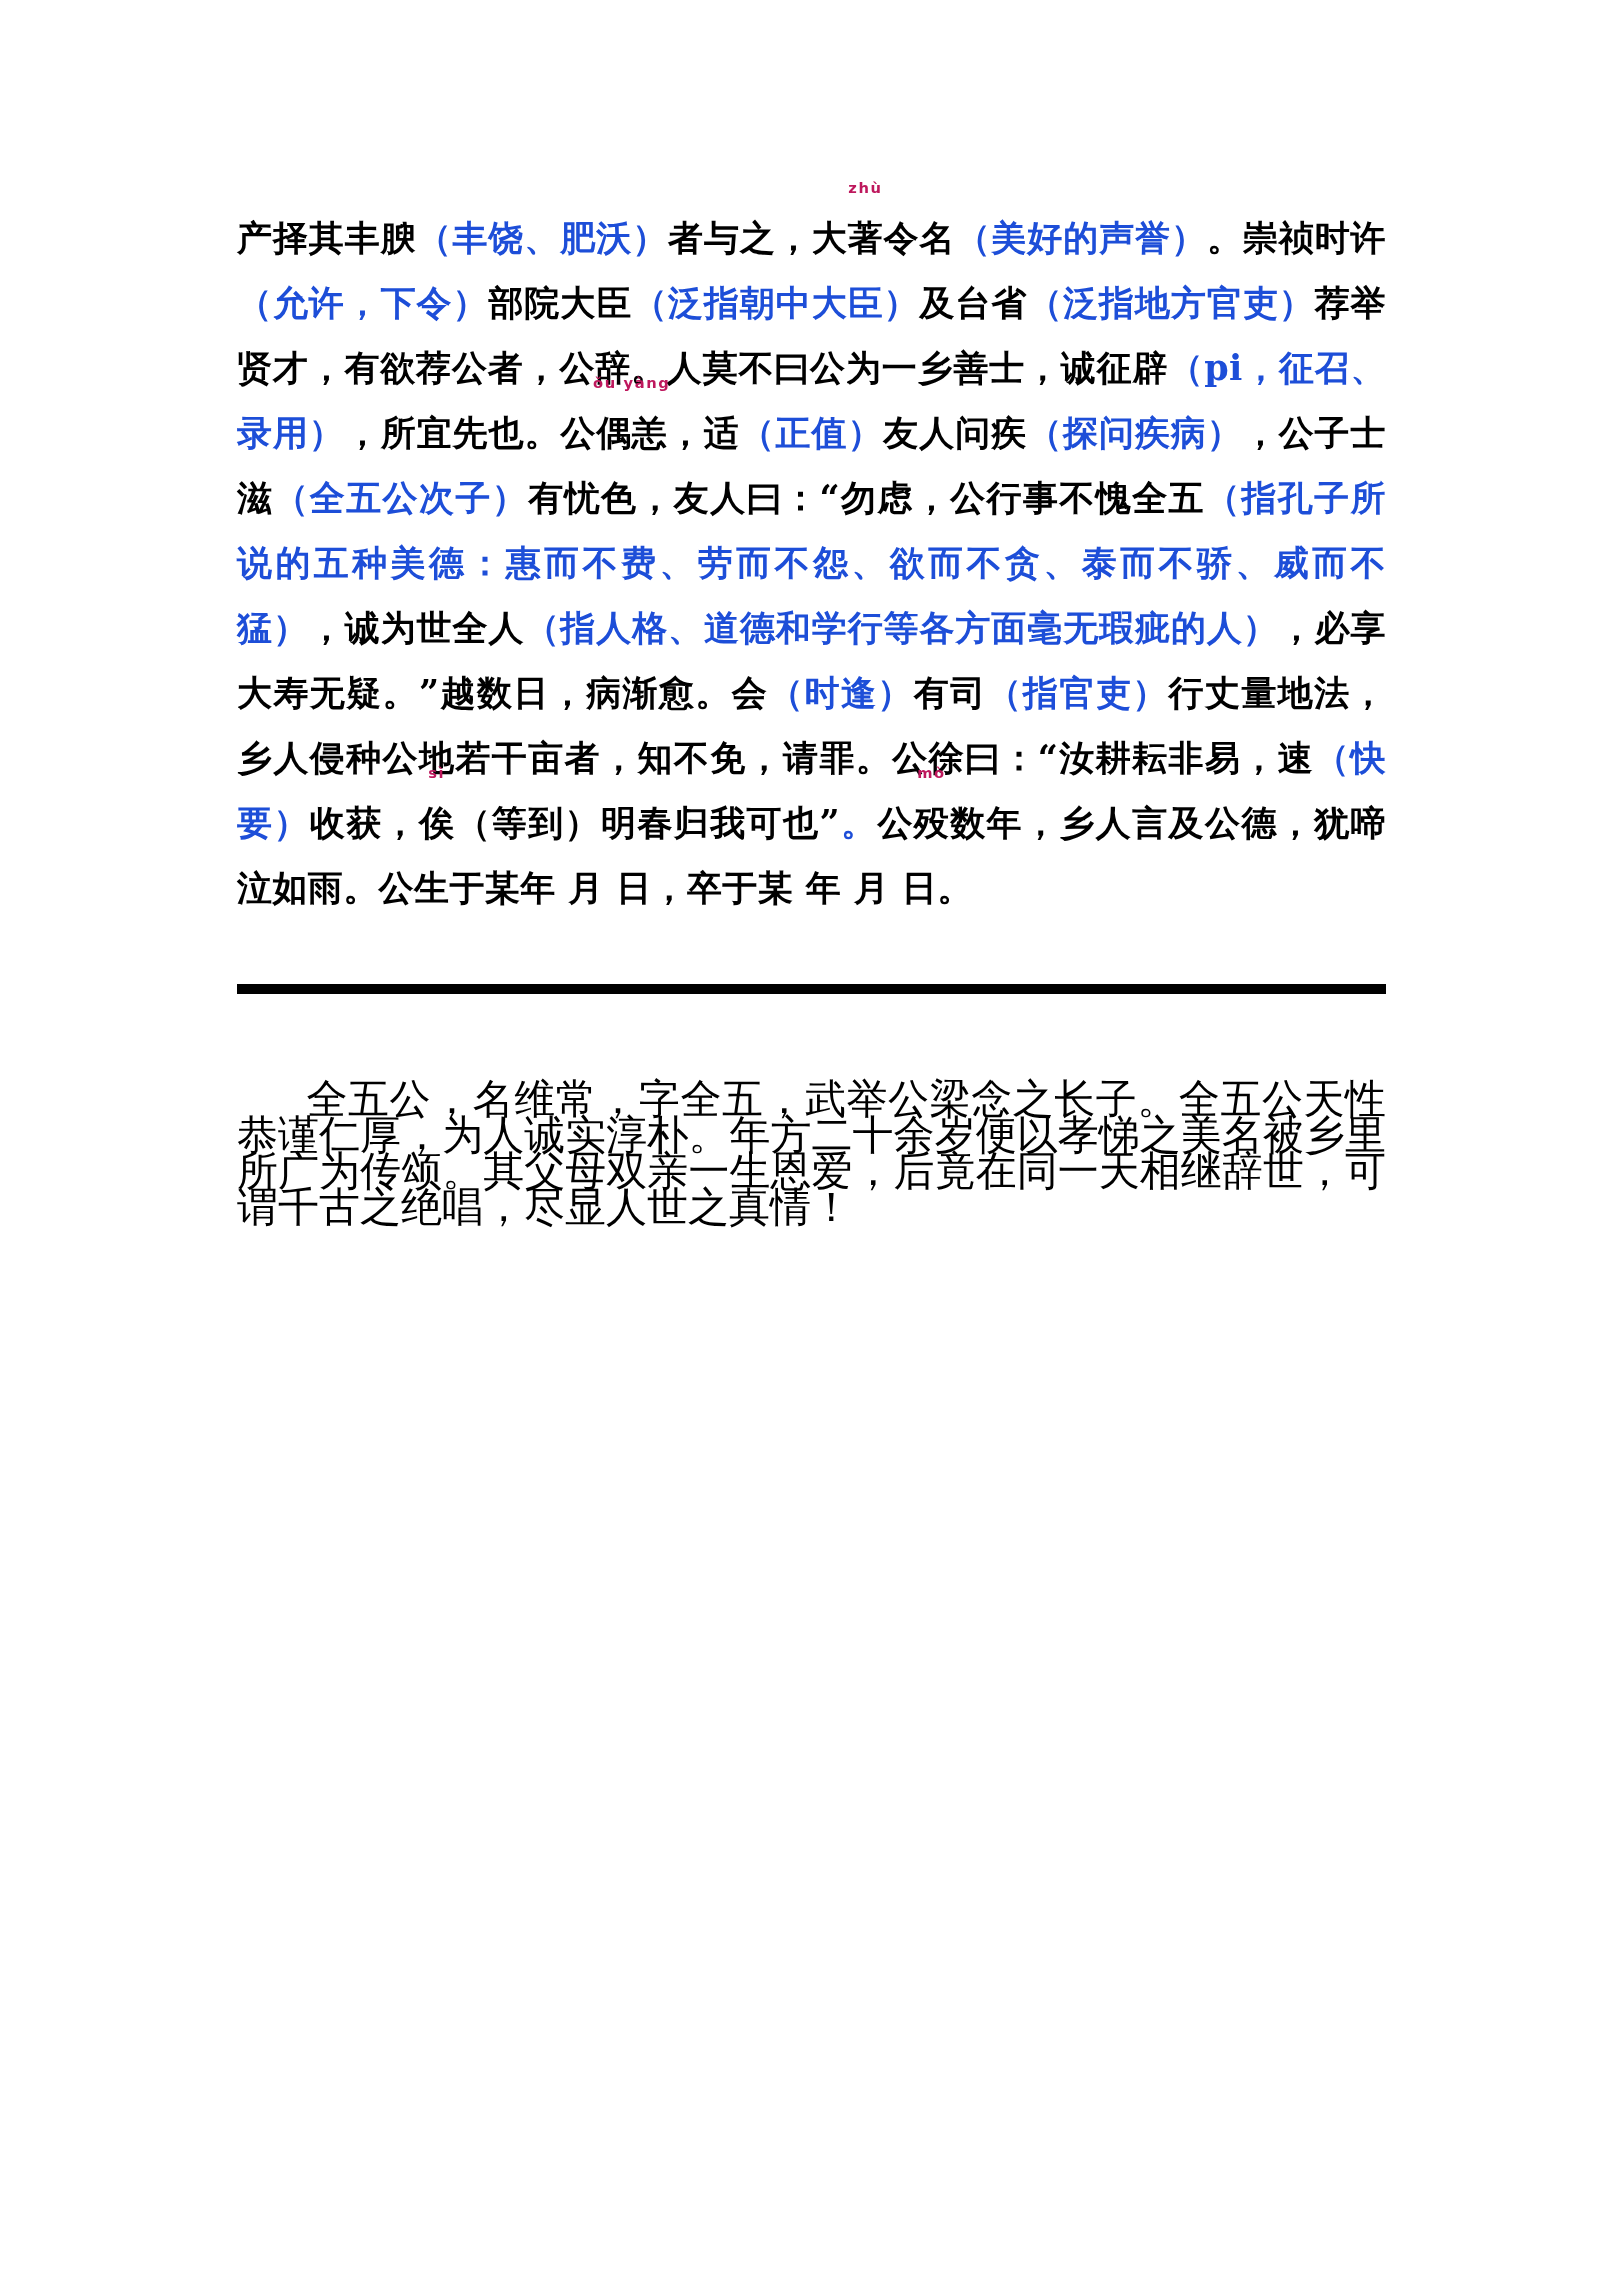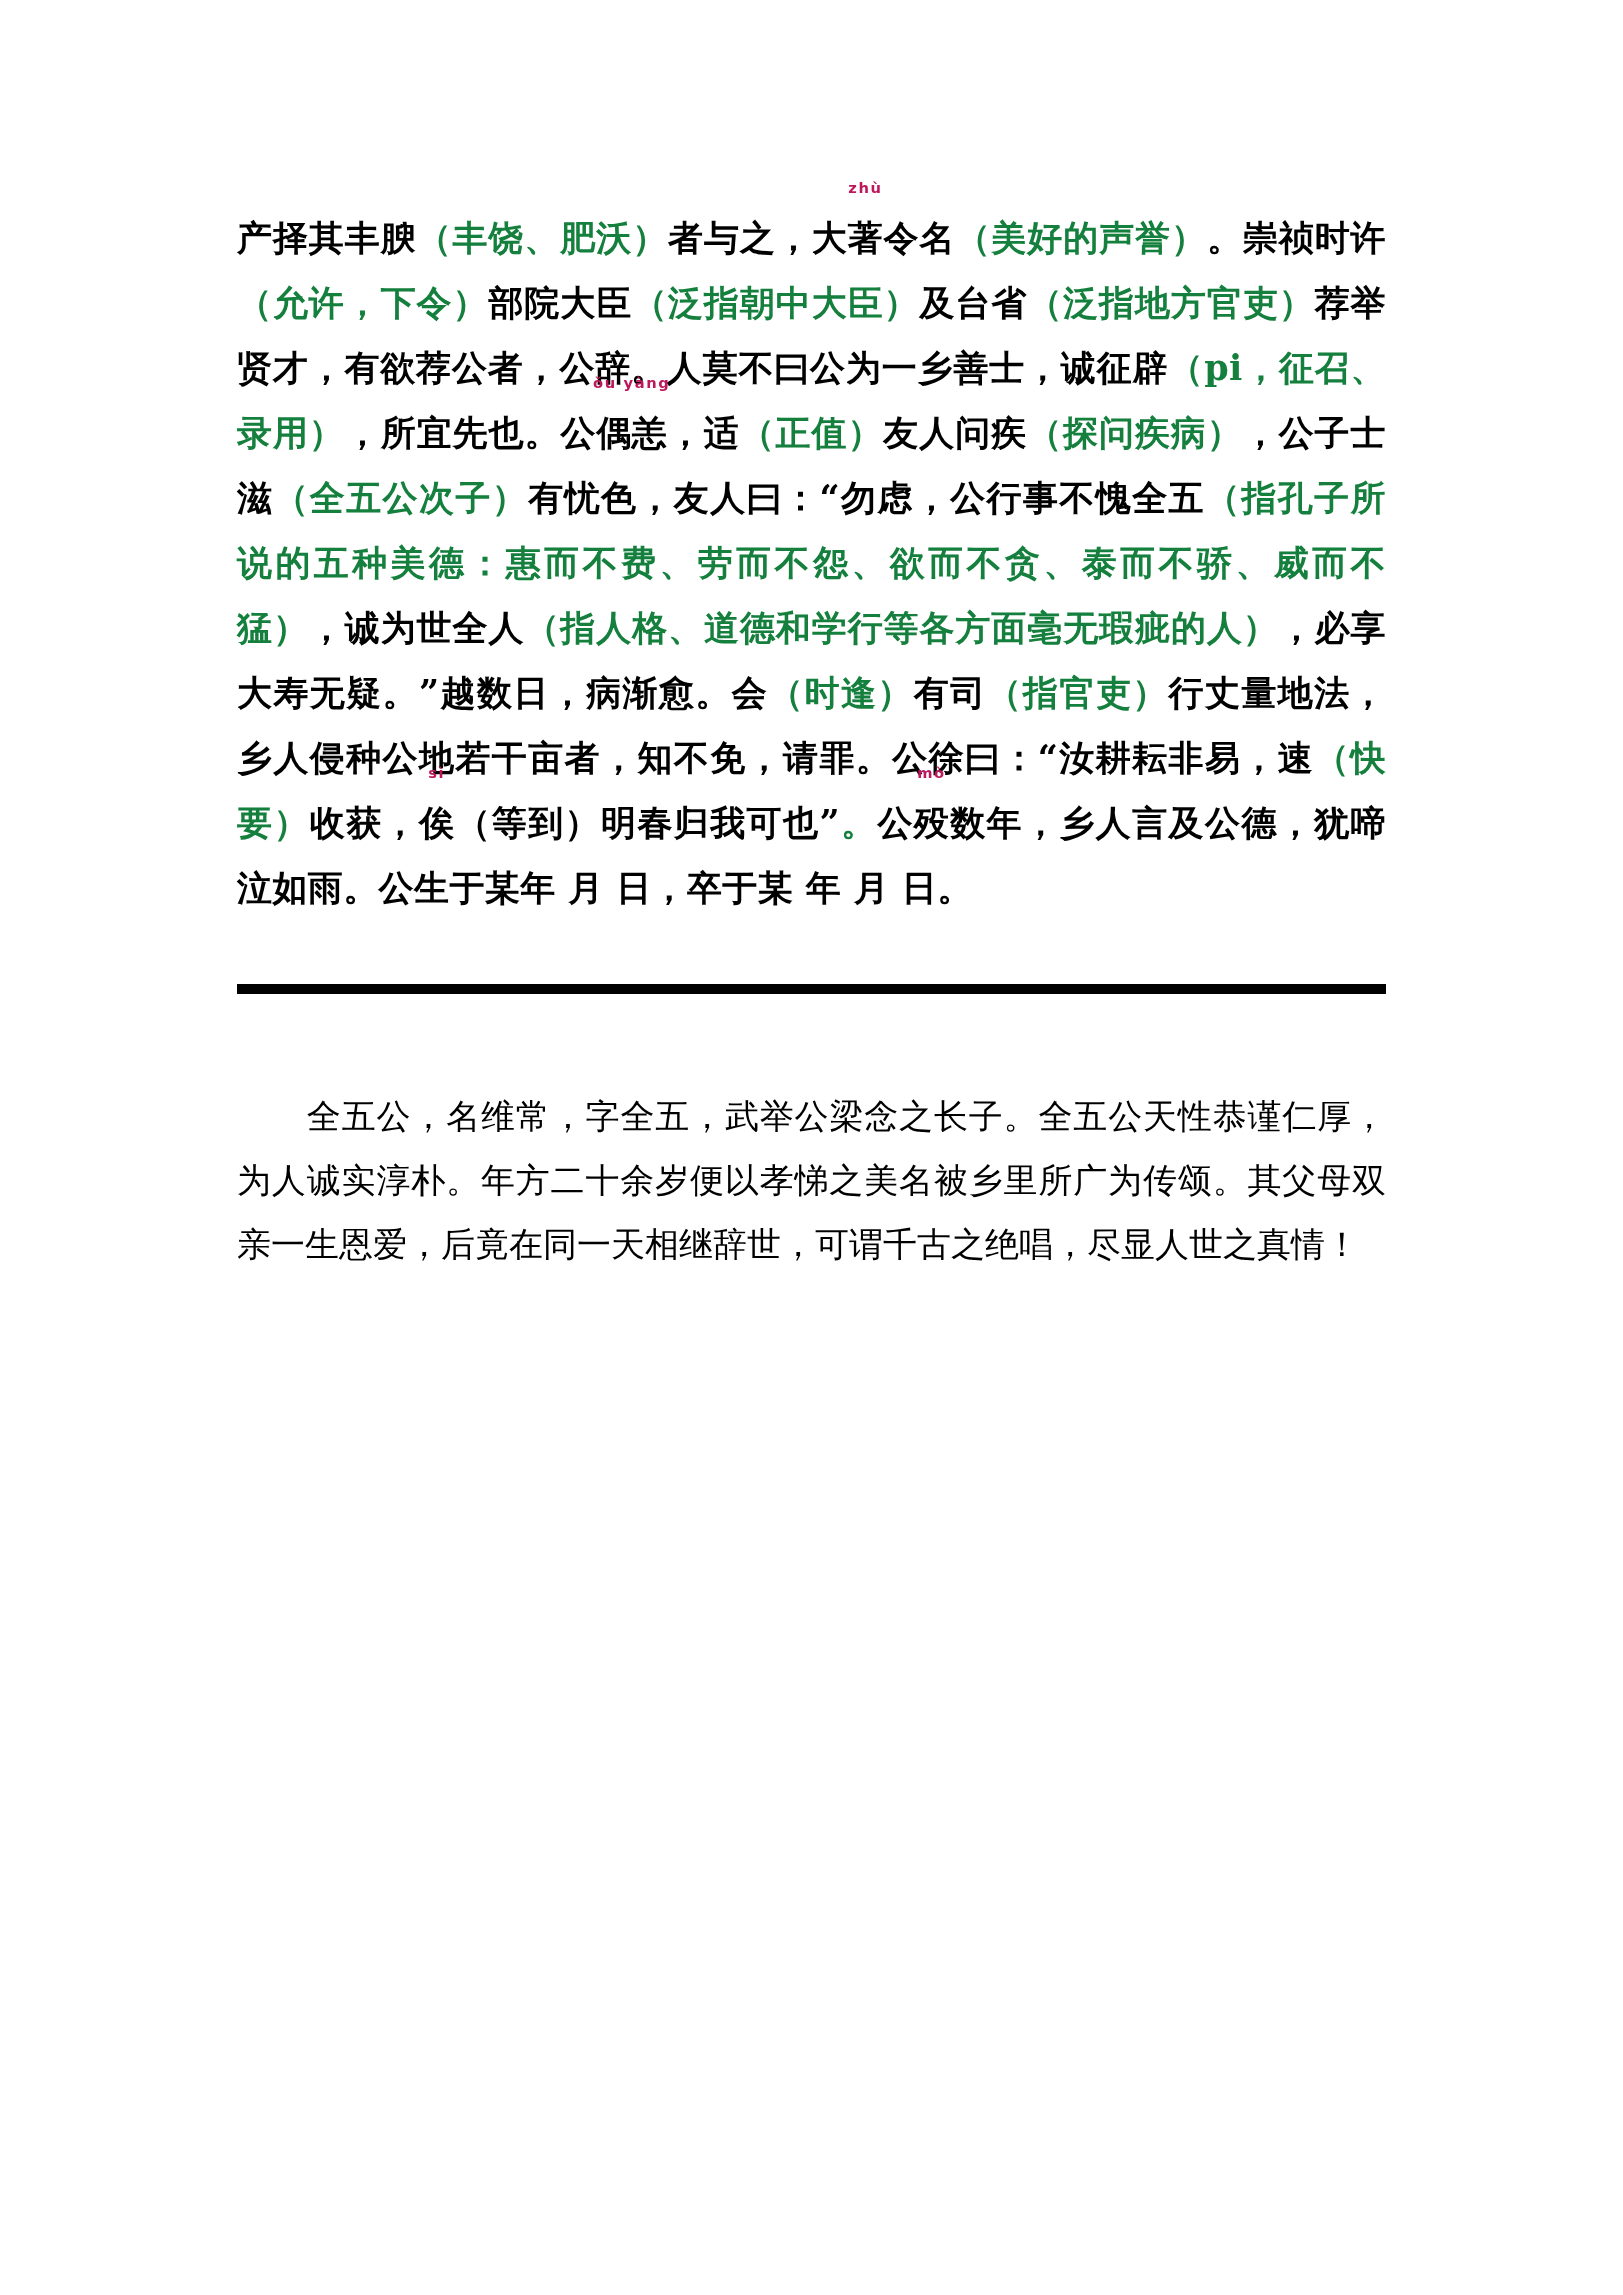--- a/index.html
+++ b/index.html
@@ -26,21 +26,21 @@
   .classical {
     font-size: 35px;
     line-height: 65px;
     text-align: justify;
     text-justify: inter-ideograph;
     font-weight: 700;
     letter-spacing: 0.4px;
     font-family: "DejaVu Serif", "Liberation Serif", serif;
   }
   .classical .red {
-    color: #15803d;
+    color: #1d4ed8;
     margin-top: 22px;
   }
   .ruby {
     display: inline-block;
     position: relative;
     white-space: nowrap;
   }
   .ruby .rb {
     display: block;
     line-height: 65px;
@@ -67,26 +67,26 @@
     line-height: 79px;
     font-weight: 700;
     padding: 14.7px 0 11.5px 0;
     letter-spacing: 0.8px;
   }
   .rule-bottom {
     border-top: 5.7px solid #000000;
   }
   .translation {
     margin-top: 90px;
-    font-size: 34px;
-    line-height: 64px;
+    font-size: 41px;
+    line-height: 36px;
     text-align: justify;
     text-justify: inter-ideograph;
     font-weight: 400;
-    font-family: Liberation Sans, sans-serif;
+    font-family: Liberation Mono, monospace;
   }
   .translation .indent {
     display: inline-block;
     width: 69px;
   }
 </style>
 </head>
 <body>
 
 <div class="page">

